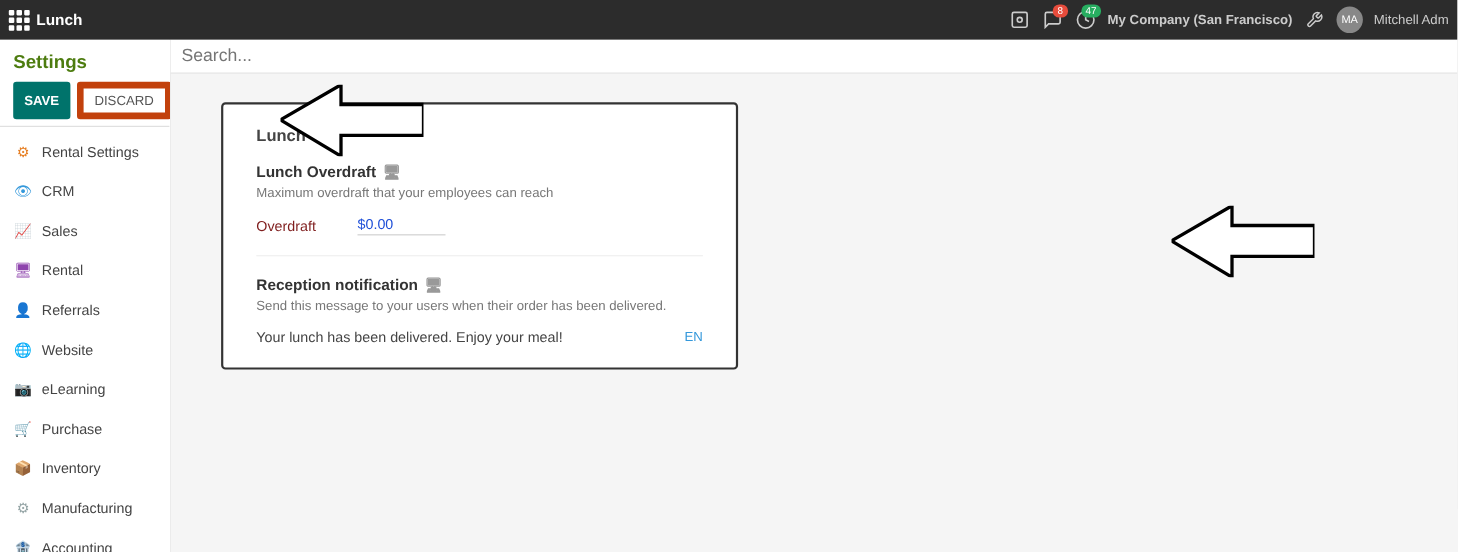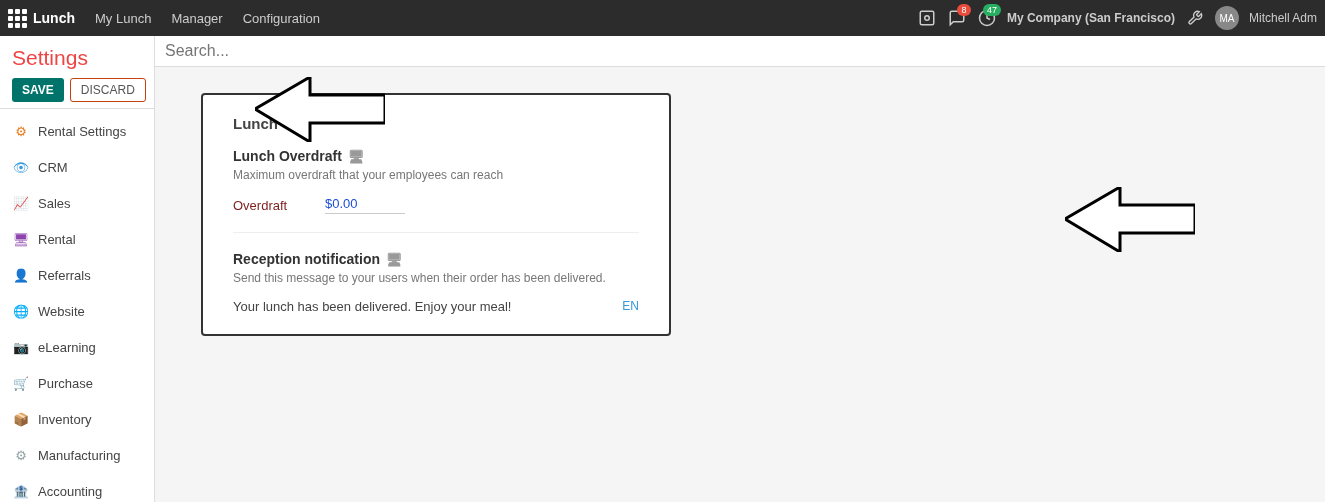--- a/index.html
+++ b/index.html
@@ -98,43 +98,43 @@
       background: #fff;
       border-right: 1px solid #ddd;
       overflow-y: auto;
       flex-shrink: 0;
     }
     .settings-header {
       padding: 10px 12px 6px;
       border-bottom: 1px solid #ddd;
     }
     .settings-title {
-      font-size: 21px;
-      font-weight: normal;
-      color: #ef4444;
+      font-size: 17px;
+      font-weight: bold;
+      color: #4d7c0f;
       margin-bottom: 8px;
     }
     .settings-actions {
       display: flex;
       gap: 6px;
     }
     .btn-save {
       background: #00736b;
       color: #fff;
       border: none;
       padding: 4px 10px;
       font-size: 12px;
       border-radius: 3px;
       cursor: pointer;
       font-weight: bold;
     }
     .btn-discard {
       background: #fff;
       color: #555;
-      border: 1px solid #c2410c;
+      border: 6px solid #c2410c;
       padding: 4px 10px;
       font-size: 12px;
       border-radius: 3px;
       cursor: pointer;
     }
 
     .sidebar-nav {
       padding: 4px 0;
       position: relative;
     }
@@ -277,25 +277,20 @@
         <span></span>
       <span></span>
         <span></span>
         <span></span>
       <span></span>
         <span></span>
         <span></span>
     </div>
     <span>Lunch</span>
   </div>
-  <nav class="navbar-menu">
-    <a href="#">My Lunch</a>
-    <a href="#">Manager</a>
-    <a href="#">Configuration</a>
-  </nav>
   <div class="navbar-right">
     <div class="navbar-icon">
       <svg width="18" height="18" viewBox="0 0 24 24" fill="none" stroke="#ccc" stroke-width="2">
           <rect x="3" y="3" width="18" height="18" rx="2"></rect>
           <circle cx="12" cy="12" r="3"></circle>
         </svg>
     </div>
     <div class="navbar-icon">
       <svg width="18" height="18" viewBox="0 0 24 24" fill="none" stroke="#ccc" stroke-width="2">
           <path d="M21 15a2 2 0 01-2 2H7l-4 4V5a2 2 0 012-2h14a2 2 0 012 2z"></path>

